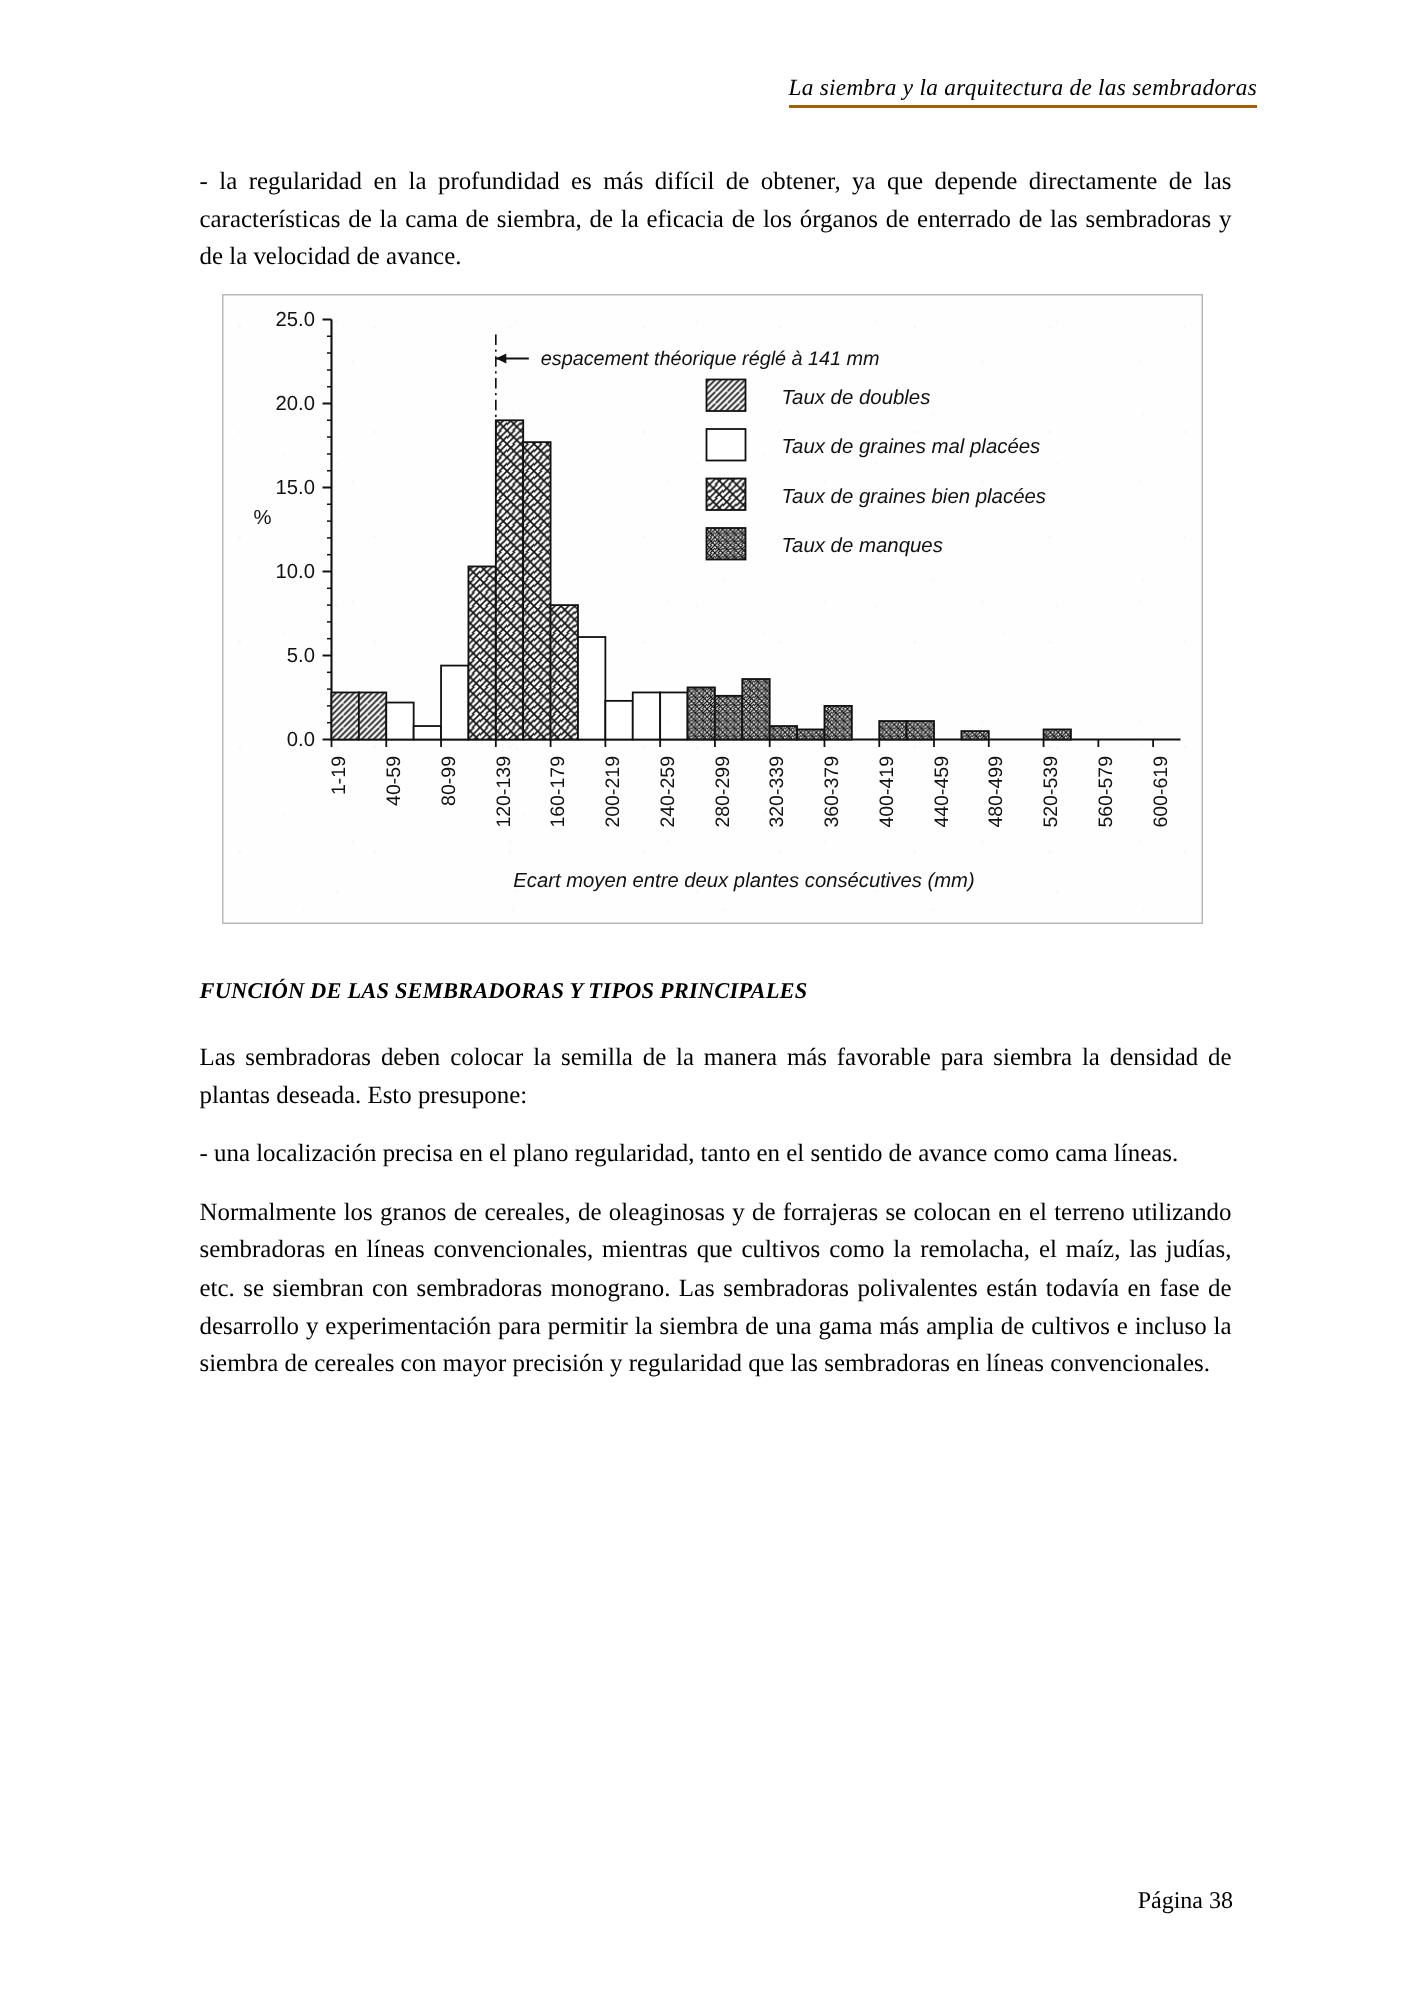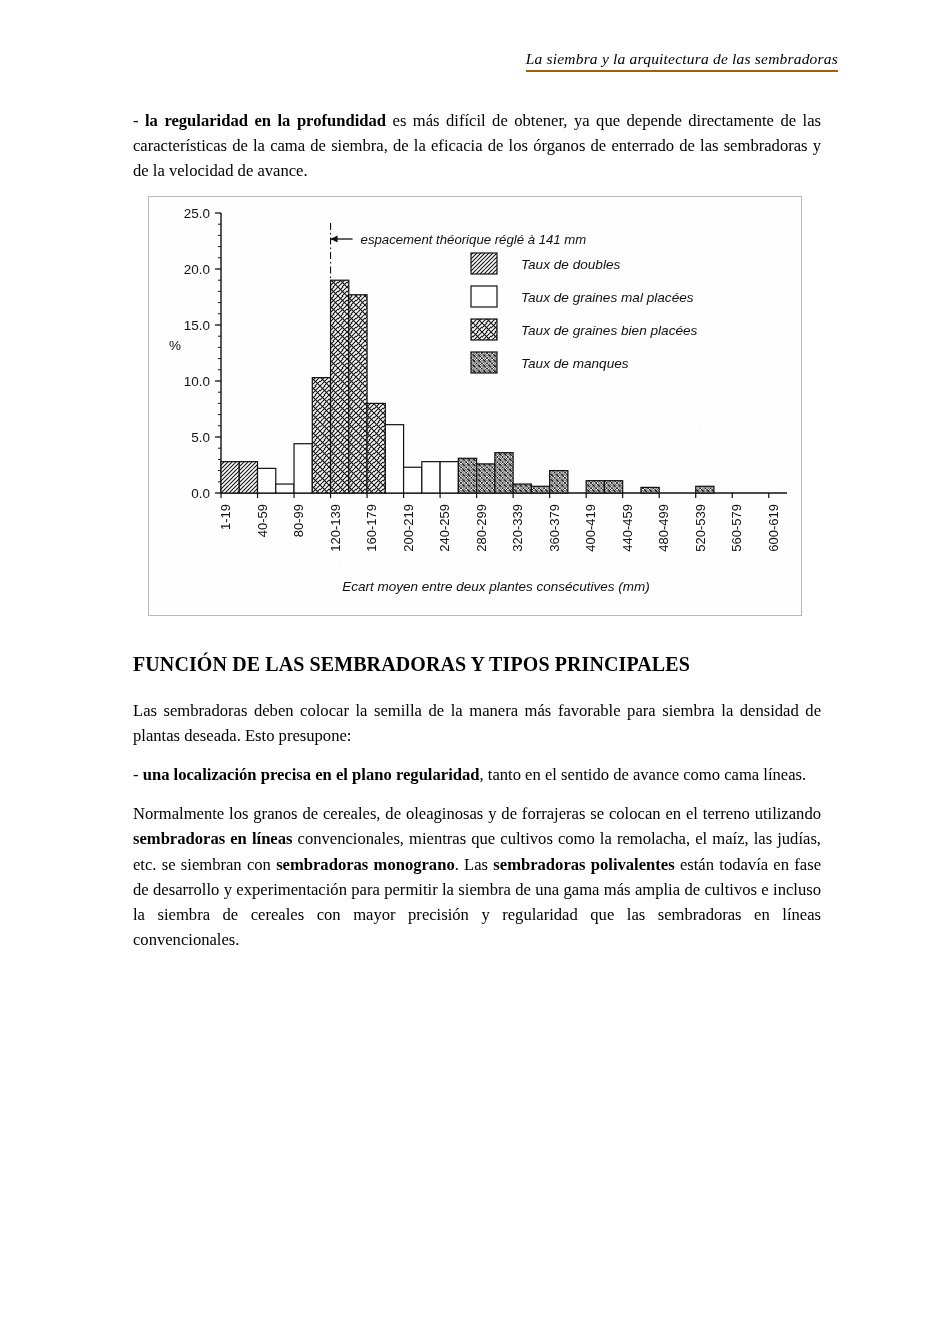--- a/index.html
+++ b/index.html
@@ -43,27 +43,28 @@
     top: 108px;
     width: 688px;
   }
   p.body {
     margin: 0 0 14px 0;
     font-size: 16.6px;
     line-height: 25.2px;
     text-align: justify;
     text-justify: inter-word;
   }
-  p.body b { font-weight: bold; margin-top: 38px; }
+  p.body b { font-weight: normal; margin-top: 38px; }
 
   h2.section {
-    font-size: 20px;
+    font-size: 15px;
     font-weight: bold;
     margin: 0 0 22px 0;
     letter-spacing: .1px;
+    font-style: italic;
   }
 
   .gap-before { margin-top: 22px; }
 
   
   .footer {
     position: absolute;
     left: 0;
     right: 0;
     top: 1259px;
@@ -258,13 +259,14 @@
       <span>- </span><b>una localización precisa en el plano regularidad</b><span>, tanto en el sentido de avance como cama líneas.</span>
     </p>
 
 
 
     <p class="body gap-before">
       <span>Normalmente los granos de cereales, de oleaginosas y de forrajeras se colocan en el terreno utilizando </span><b>sembradoras en líneas</b><span> convencionales, mientras que cultivos como la remolacha, el maíz, las judías, etc. se siembran con </span><b>sembradoras monograno</b><span>. Las </span><b>sembradoras polivalentes</b><span> están todavía en fase de desarrollo y experimentación para permitir la siembra de una gama más amplia de cultivos e incluso la siembra de cereales con mayor precisión y regularidad que las sembradoras en líneas convencionales.</span>
     </p>
   </div>
 
+  <div class="footer">Página 38</div>
 </div>
 
 </body></html>

